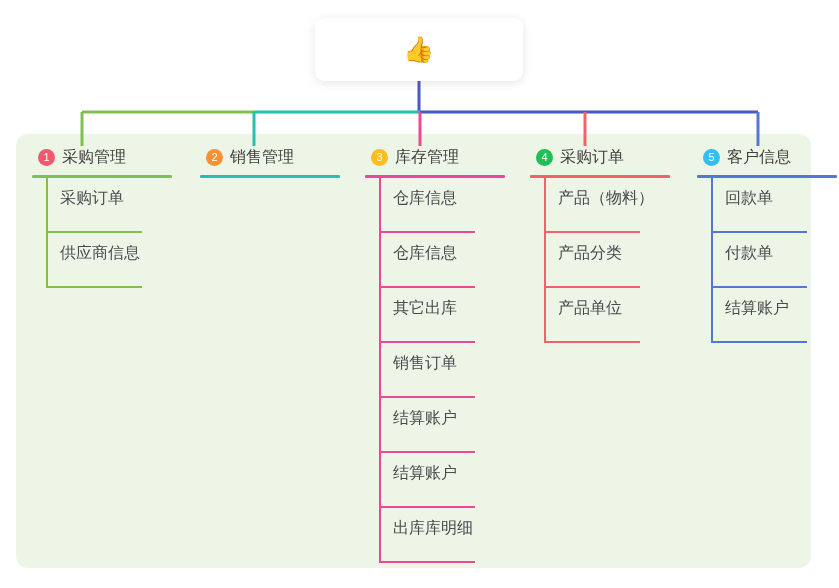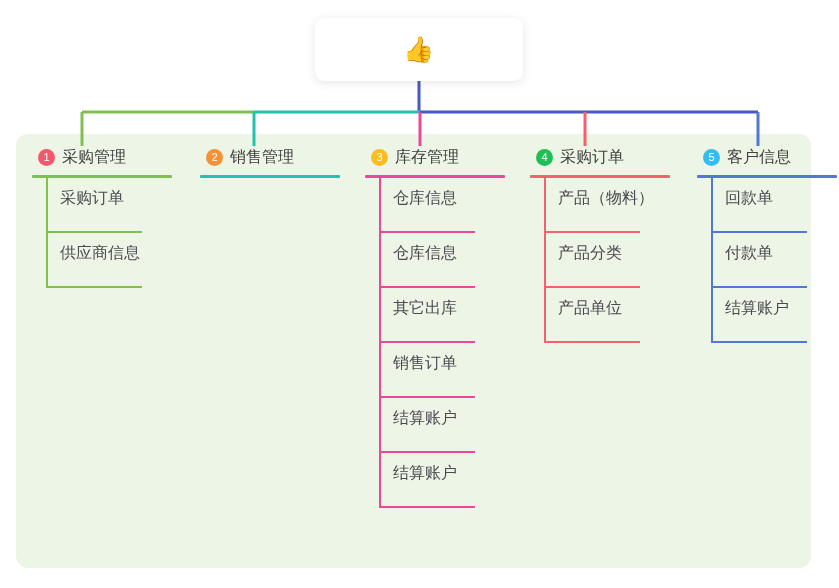--- a/index.html
+++ b/index.html
@@ -155,20 +155,25 @@
           <div class="item">
             <span class="spine" style="background: rgb(236, 72, 153);"></span>
             <span class="item-label">结算账户</span>
             <span class="underline" style="background: rgb(236, 72, 153);"></span>
           </div>
           <div class="item">
             <span class="spine" style="background: rgb(236, 72, 153);"></span>
             <span class="item-label">结算账户</span>
             <span class="underline" style="background: rgb(236, 72, 153);"></span>
           </div>
+          <div class="item">
+            <span class="spine" style="background: rgb(236, 72, 153);"></span>
+            <span class="item-label">出库库明细</span>
+            <span class="underline" style="background: rgb(236, 72, 153);"></span>
+          </div>
         </div>
       </div>
       <div class="column" style="left: 530px;">
         <div class="col-head">
           <span class="badge" style="background: rgb(32, 191, 85);">4</span>
           <span class="col-title">采购订单</span>
         </div>
         <div class="head-rule" style="background: rgb(244, 96, 108);"></div>
         <div class="items">
           <div class="item">

